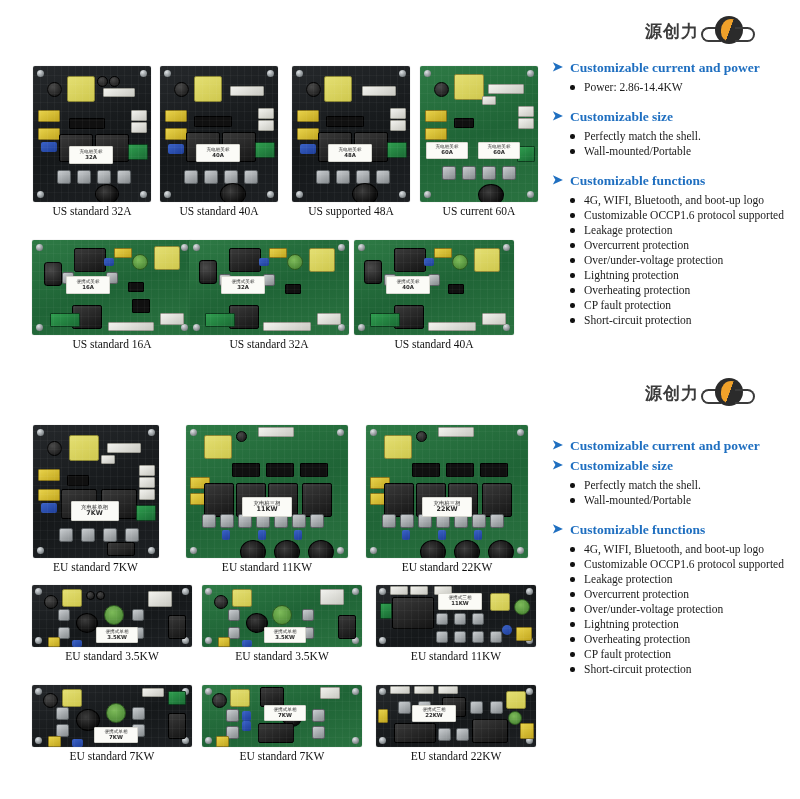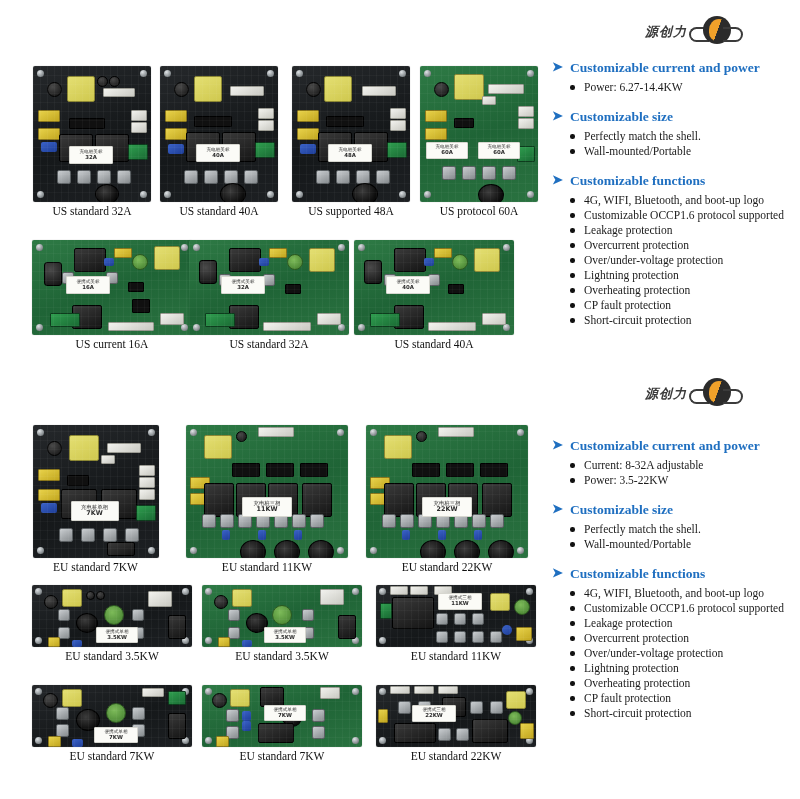--- a/index.html
+++ b/index.html
@@ -18,21 +18,21 @@
   }
   #title1{left:30px;top:20px;}
   #title2{left:30px;top:385px;}
 
   
   .logo{position:absolute;display:flex;align-items:center;gap:2px;}
   #logo1{left:645px;top:16px;}
   #logo2{left:645px;top:378px;}
   .logo-cn{
     font-family:"DejaVu Sans", sans-serif;font-weight:bold;
-    font-size:13px;color:#3b3b3b;letter-spacing:1px;line-height:1;font-style:italic;
+    font-size:17px;color:#3b3b3b;letter-spacing:1px;line-height:1;
   }
   .logo-mark{position:relative;width:54px;height:30px;}
   .logo-mark .disc{
     position:absolute;left:14px;top:0;width:28px;height:28px;border-radius:50%;
     background:#2b2b2b;
   }
   .logo-mark .swoosh{
     position:absolute;left:20px;top:3px;width:20px;height:22px;
     border-radius:50% 50% 40% 40%;
     background:linear-gradient(110deg,#f0a12a 0%,#f0a12a 45%,#2b2b2b 46%,#2b2b2b 100%);
@@ -136,21 +136,21 @@
         <span class="wing-r"></span>
     </span>
   </div>
 
   <div class="features" id="features1">
     <div class="feat-head">
       <span class="arrow">➤</span>
       <span>Customizable current and power</span>
     </div>
     <ul class="feat-list">
-      <li>Power: 6.27-14.4KW</li>
+      <li>Power: 2.86-14.4KW</li>
     </ul>
     <div class="feat-head">
       <span class="arrow">➤</span>
       <span>Customizable size</span>
     </div>
     <ul class="feat-list">
       <li>Perfectly match the shell.</li>
       <li>Wall-mounted/Portable</li>
     </ul>
     <div class="feat-head">
@@ -290,21 +290,21 @@
       <span class="toroid" style="left:58px;bottom:-4px;width:24px;height:20px;"></span>
       <span class="sticker" style="left:6px;top:76px;width:40px;height:15px;">
         <span class="l1">充电桩美标</span>
         <span class="l2">60A</span>
       </span>
       <span class="sticker" style="left:58px;top:76px;width:40px;height:15px;">
         <span class="l1">充电桩美标</span>
         <span class="l2">60A</span>
       </span>
     </div>
-    <div class="caption">US protocol 60A</div>
+    <div class="caption">US current 60A</div>
   </div>
 
   <div class="board-cell" style="left:28px;top:240px;width:168px;">
     <div class="pcb green" style="width:160px;height:95px;">
       <span class="screw" style="left:4px;top:4px;"></span>
         <span class="screw" style="right:4px;top:4px;"></span>
       <span class="screw" style="left:4px;bottom:4px;"></span>
         <span class="screw" style="right:4px;bottom:4px;"></span>
       <span class="xfmr" style="right:12px;top:6px;width:24px;height:22px;"></span>
       <span class="cap" style="left:12px;top:22px;width:16px;height:22px;border-radius:3px;"></span>
@@ -318,21 +318,21 @@
       <span class="pad" style="left:74px;top:32px;width:10px;height:10px;"></span>
       <span class="relay" style="left:40px;bottom:6px;width:28px;height:22px;"></span>
       <span class="term-green" style="left:18px;bottom:8px;width:28px;height:12px;"></span>
       <span class="white-conn" style="right:8px;bottom:10px;width:22px;height:10px;"></span>
       <span class="white-conn" style="left:76px;bottom:4px;width:44px;height:7px;"></span>
       <span class="sticker" style="left:34px;top:36px;width:42px;height:16px;">
         <span class="l1">便携式美标</span>
         <span class="l2">16A</span>
       </span>
     </div>
-    <div class="caption">US current 16A</div>
+    <div class="caption">US standard 16A</div>
   </div>
 
   <div class="board-cell" style="left:185px;top:240px;width:168px;">
     <div class="pcb green" style="width:160px;height:95px;">
       <span class="screw" style="left:4px;top:4px;"></span>
         <span class="screw" style="right:4px;top:4px;"></span>
       <span class="screw" style="left:4px;bottom:4px;"></span>
         <span class="screw" style="right:4px;bottom:4px;"></span>
       <span class="xfmr" style="right:14px;top:8px;width:24px;height:22px;"></span>
       <span class="cap" style="left:10px;top:20px;width:16px;height:22px;border-radius:3px;"></span>
@@ -391,24 +391,20 @@
         <span class="swoosh"></span>
         <span class="wing-r"></span>
     </span>
   </div>
 
   <div class="features" id="features2">
     <div class="feat-head">
       <span class="arrow">➤</span>
       <span>Customizable current and power</span>
     </div>
-    <ul class="feat-list">
-      <li>Current: 8-32A adjustable</li>
-      <li>Power: 3.5-22KW</li>
-    </ul>
     <div class="feat-head">
       <span class="arrow">➤</span>
       <span>Customizable size</span>
     </div>
     <ul class="feat-list">
       <li>Perfectly match the shell.</li>
       <li>Wall-mounted/Portable</li>
     </ul>
     <div class="feat-head">
       <span class="arrow">➤</span>

